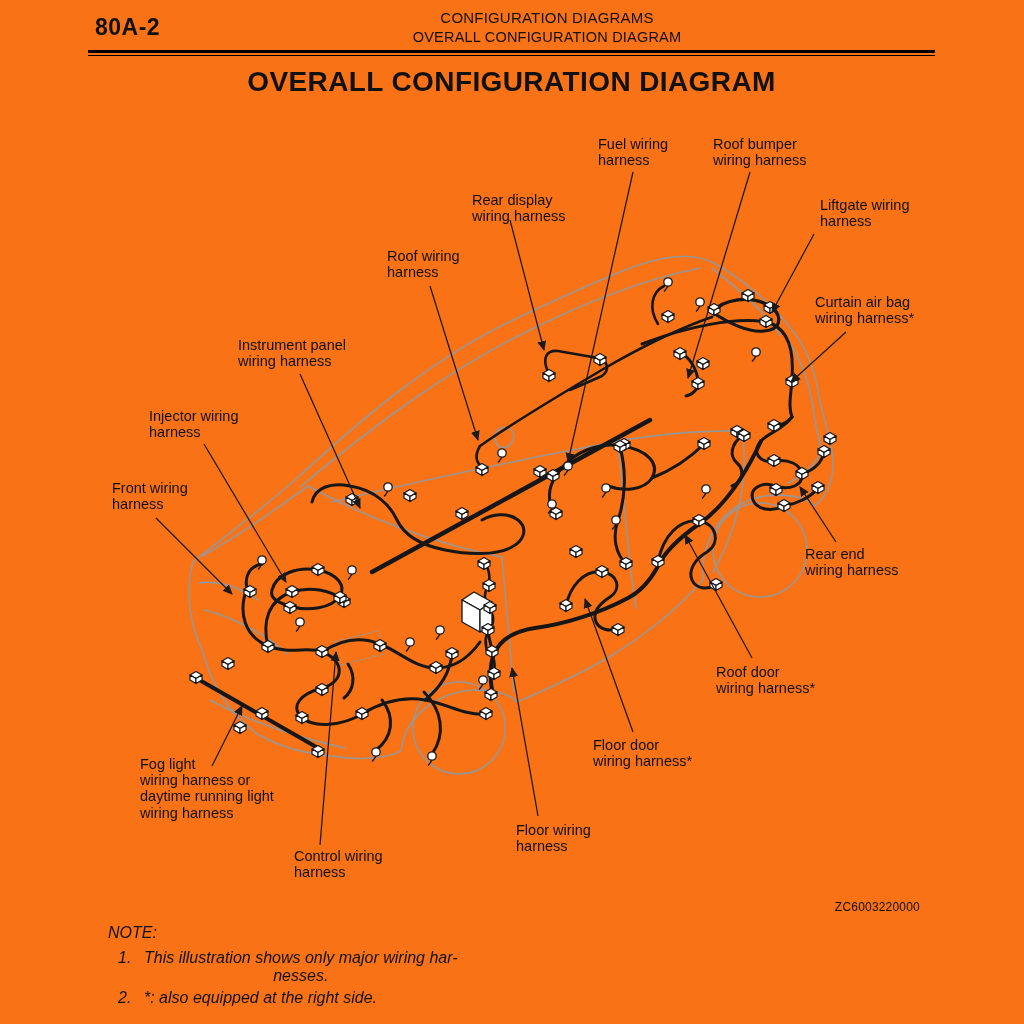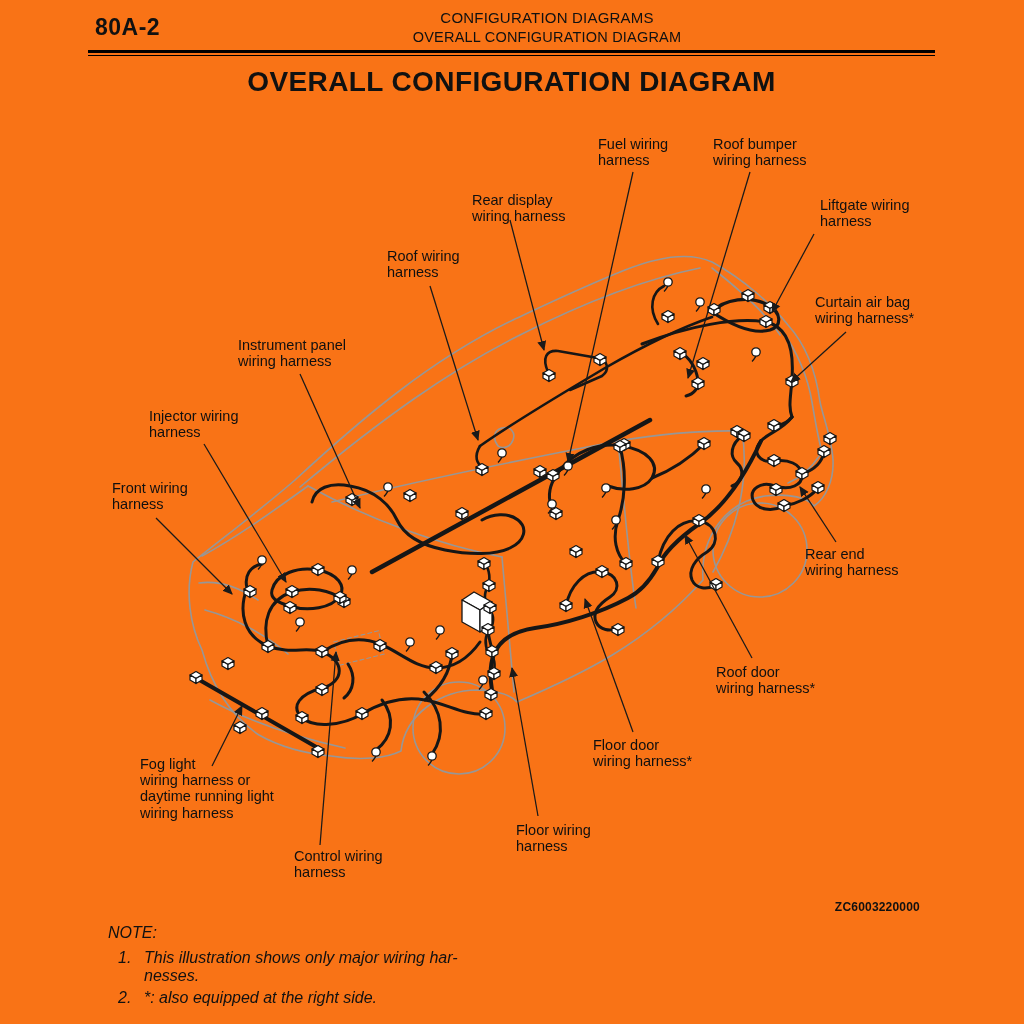--- a/index.html
+++ b/index.html
@@ -10,27 +10,27 @@
   #header-center{position:absolute;left:160px;right:90px;top:9px;text-align:center;font-weight:normal;}
   #header-line1{font-size:15px;letter-spacing:.2px;}
   #header-line2{font-size:14.5px;margin-top:3px;letter-spacing:.2px;}
   #header-rule{position:absolute;left:88px;right:89px;top:50px;height:2px;
                border-top:3px solid #000;border-bottom:1px solid #000;}
   #doc-title{position:absolute;left:88px;right:89px;top:66px;text-align:center;
              font-size:28px;font-weight:bold;letter-spacing:.4px;}
   
   #diagram{position:absolute;left:0;top:0;width:1024px;height:1024px;}
   .callout{position:absolute;font-size:14.5px;line-height:1.12;white-space:pre-line;color:#101010;}
-  #figure-code{position:absolute;right:104px;top:900px;font-size:12px;font-weight:bold;letter-spacing:.2px;}
+  #figure-code{position:absolute;right:104px;top:900px;font-size:12px;font-weight:normal;letter-spacing:.2px;}
   
   #note{position:absolute;left:95px;top:924px;width:420px;font-style:italic;font-size:16px;margin-left:13px;}
   #note-heading{margin-bottom:7px;}
   .note-item{display:flex;margin-bottom:4px;padding-left:10px;}
   .note-num{width:26px;flex:none;}
-  .note-text{white-space:pre-line;}
+  .note-text{white-space:pre-line;text-align:center;}
   svg{position:absolute;left:0;top:0;}
 </style>
 </head>
 <body>
 <div id="page">
 
   <div id="page-number">80A-2</div>
   <div id="header-center">
     <div id="header-line1">CONFIGURATION DIAGRAMS</div>
     <div id="header-line2">OVERALL CONFIGURATION DIAGRAM</div>

